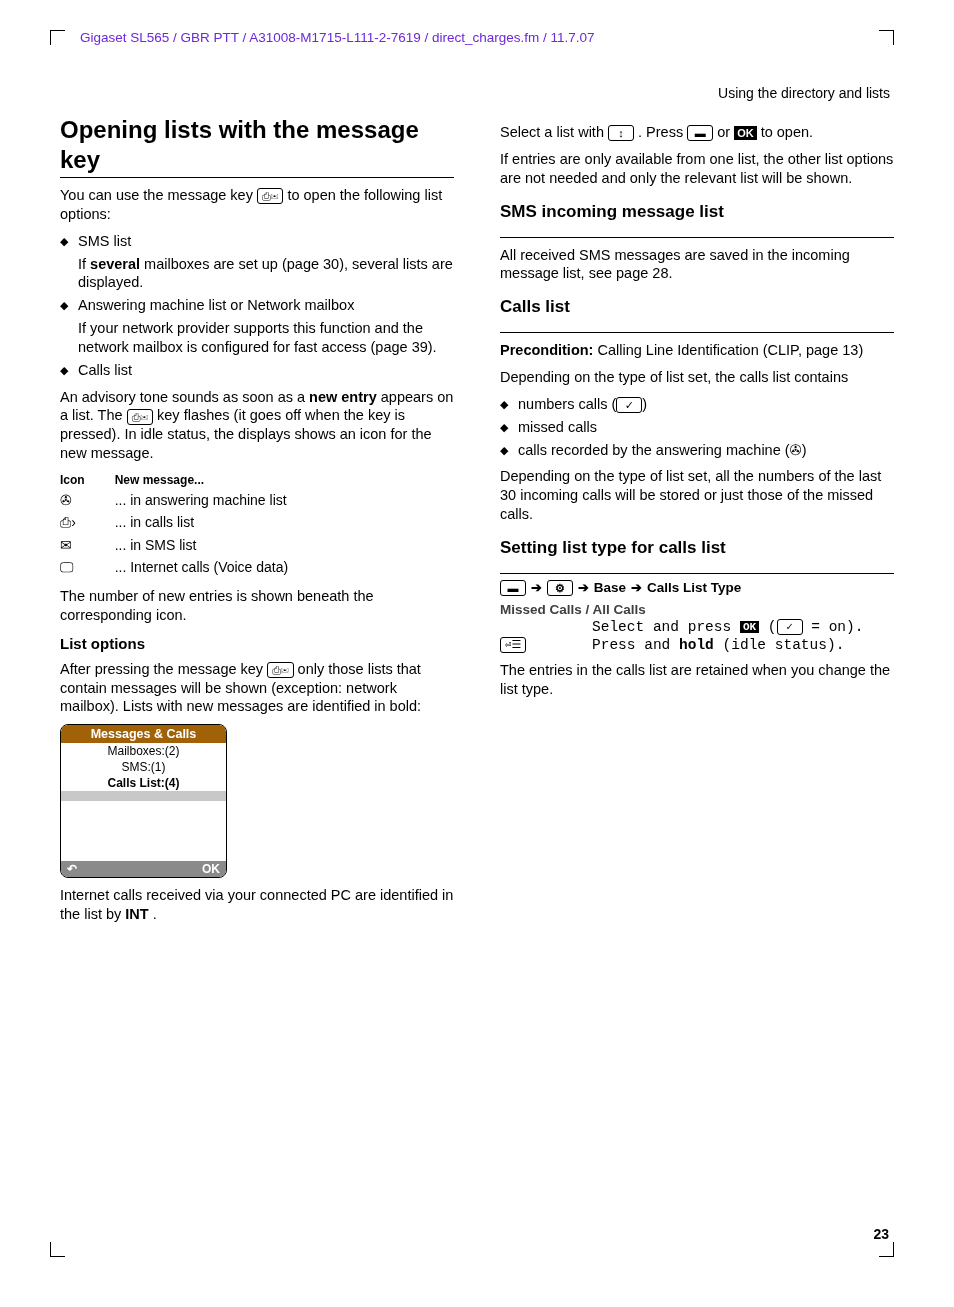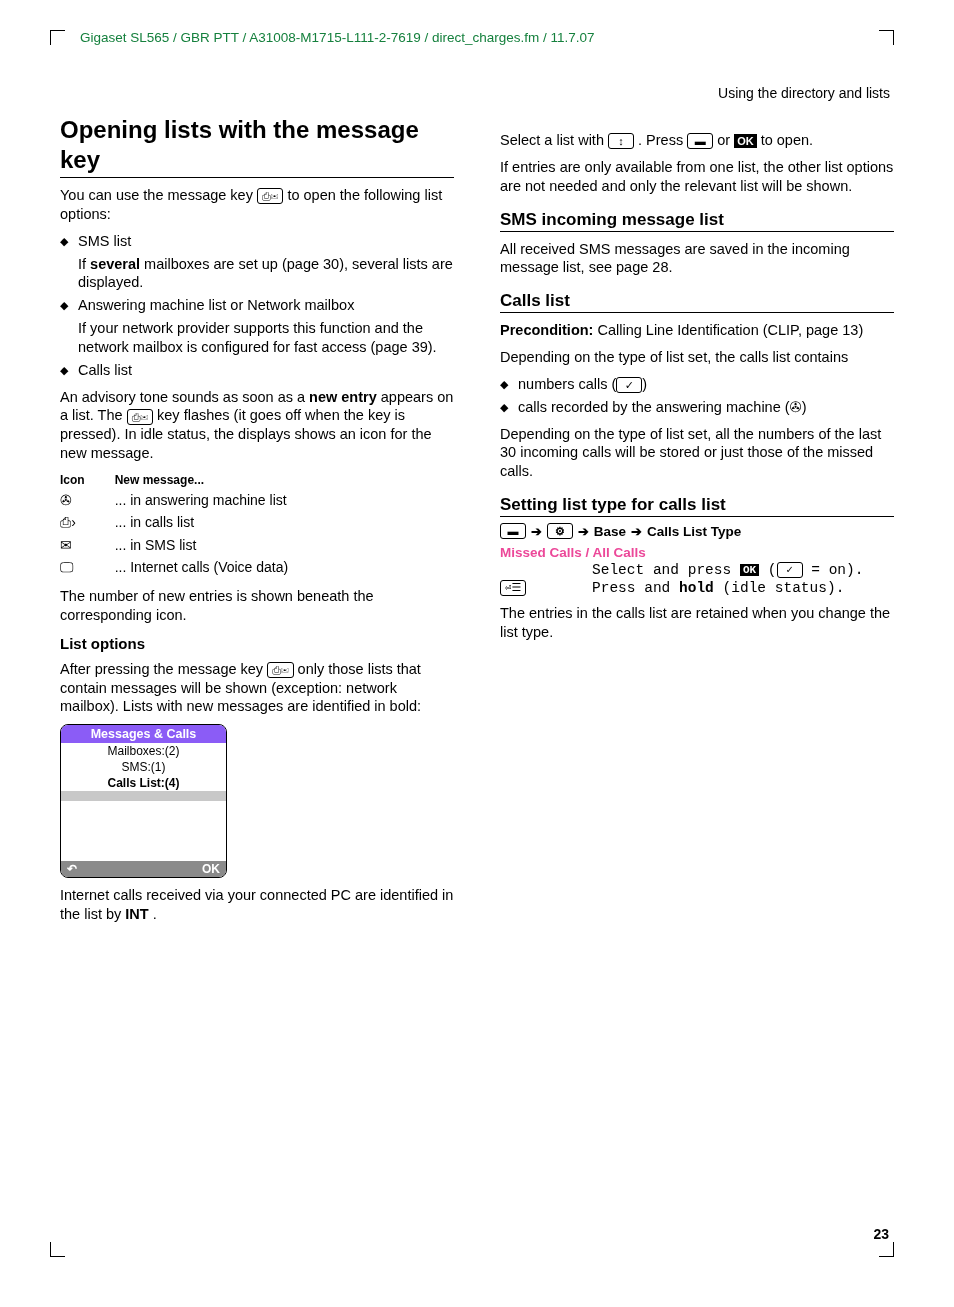--- a/index.html
+++ b/index.html
@@ -25,21 +25,21 @@
   .crop-top-left { top: 30px; left: 50px; border-top: 1.5px solid #000; border-left: 1.5px solid #000;}
   .crop-top-right { top: 30px; right: 60px; border-top: 1.5px solid #000; border-right: 1.5px solid #000;}
   .crop-bot-left { bottom: 50px; left: 50px; border-bottom: 1.5px solid #000; border-left: 1.5px solid #000;}
   .crop-bot-right { bottom: 50px; right: 60px; border-bottom: 1.5px solid #000; border-right: 1.5px solid #000;}
 
   .header-line {
     position: absolute;
     top: 30px;
     left: 80px;
     font-size: 13.5px;
-    color: #15803d;
+    color: #6d28d9;
   }
   .section-header-right {
     text-align: right;
     font-weight: normal;
     font-size: 14px;
     margin-top: 55px;
     margin-bottom: 14px;
     padding-right: 4px;
   }
   .columns {
@@ -56,21 +56,21 @@
     margin: 0 0 2px 0;
     line-height: 1.25;
     border-bottom: 1.5px solid #000;
     padding-bottom: 2px;
   }
   h2 {
     font-size: 17px;
     font-weight: bold;
     margin: 14px 0 2px 0;
     border-bottom: 1px solid #000;
-    padding-bottom: 1px;
+    padding-bottom: 15px;
   }
   h3 {
     font-size: 15px;
     font-weight: bold;
     margin: 10px 0 4px 0;
   }
   p { margin: 8px 0; line-height: 1.3; }
   ul.diamond {
     list-style: none;
     padding-left: 18px;
@@ -131,21 +131,21 @@
   }
   .phone-screen {
     width: 165px;
     border: 1.5px solid #000;
     border-radius: 8px;
     overflow: hidden;
     margin: 8px 0;
     font-size: 12px;
   }
   .phone-title {
-    background: #8b5cf6;
+    background: #a16207;
     color: #fff;
     text-align: center;
     font-weight: bold;
     padding: 2px 0;
     font-size: 12.5px;
   }
   .phone-row {
     display: flex;
     justify-content: center;
     padding: 1px 6px;
@@ -174,21 +174,21 @@
   .nav-path {
     font-weight: bold;
     font-size: 13.5px;
     margin: 6px 0;
     display: flex;
     align-items: center;
     flex-wrap: wrap;
     gap: 5px;
   }
   .arrow { font-size: 13px; }
-  .grey-bold { color: #ec4899; font-weight: bold; font-size: 13.5px;}
+  .grey-bold { color: #404040; font-weight: bold; font-size: 13.5px;}
   .step-row {
     display: flex;
     gap: 12px;
     margin: 2px 0;
     align-items: flex-start;
     font-family: Liberation Mono, monospace;
   }
   .step-icon-col { width: 80px; flex-shrink: 0;}
   .step-text-col { flex: 1; }
 </style>
@@ -292,21 +292,21 @@
           <span>OK</span>
         </div>
       </div>
 
       <p>
         <span>Internet calls received via your connected PC are identified in the list by </span><b>INT</b><span> .</span>
       </p>
     </div>
 
     <div class="col">
-      <p style="margin-top:16px">
+      <p style="margin-top:8px">
         <span>Select a list with </span>
         <span class="icon-box">↕</span>
         <span>. Press </span>
         <span class="icon-box">▬</span>
         <span> or </span>
         <span class="ok-badge">OK</span>
         <span> to open.</span>
       </p>
 
       <p>If entries are only available from one list, the other list options are not needed and only the relevant list will be shown.</p>
@@ -316,20 +316,21 @@
 
       <h2>Calls list</h2>
       <p>
         <b>Precondition:</b><span> Calling Line Identification (CLIP, page 13)</span>
       </p>
       <p>Depending on the type of list set, the calls list contains</p>
       <ul class="diamond">
         <li>
           <span>numbers calls (</span><span class="icon-box">✓</span><span>)</span>
         </li>
+        <li>missed calls</li>
         <li>
           <span>calls recorded by the answering machine (</span><span>✇</span><span>)</span>
         </li>
       </ul>
       <p>Depending on the type of list set, all the numbers of the last 30 incoming calls will be stored or just those of the missed calls.</p>
 
       <h2>Setting list type for calls list</h2>
 
       <div class="nav-path">
         <span class="icon-box">▬</span>

